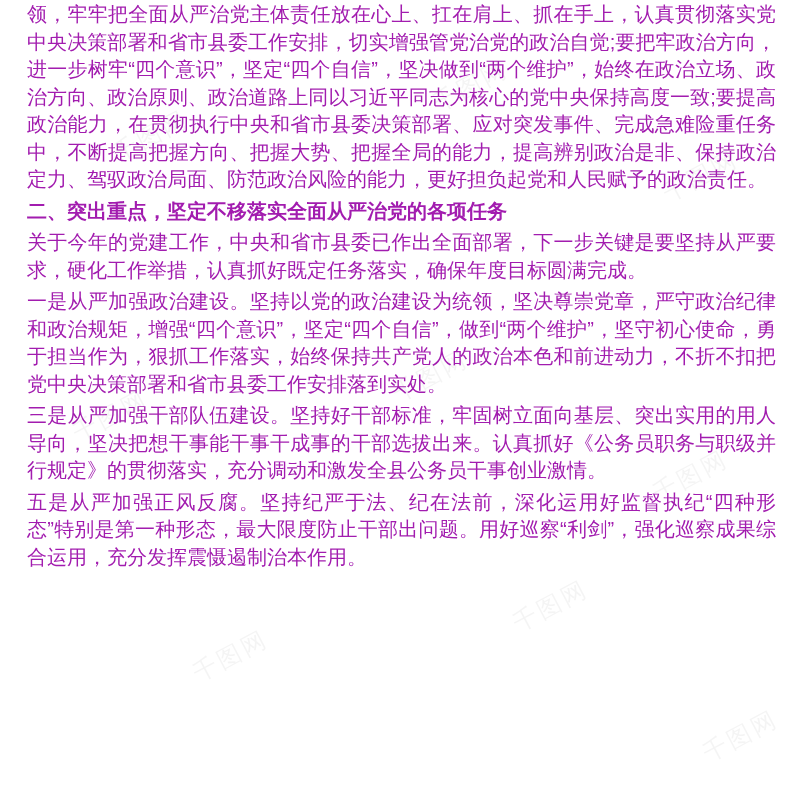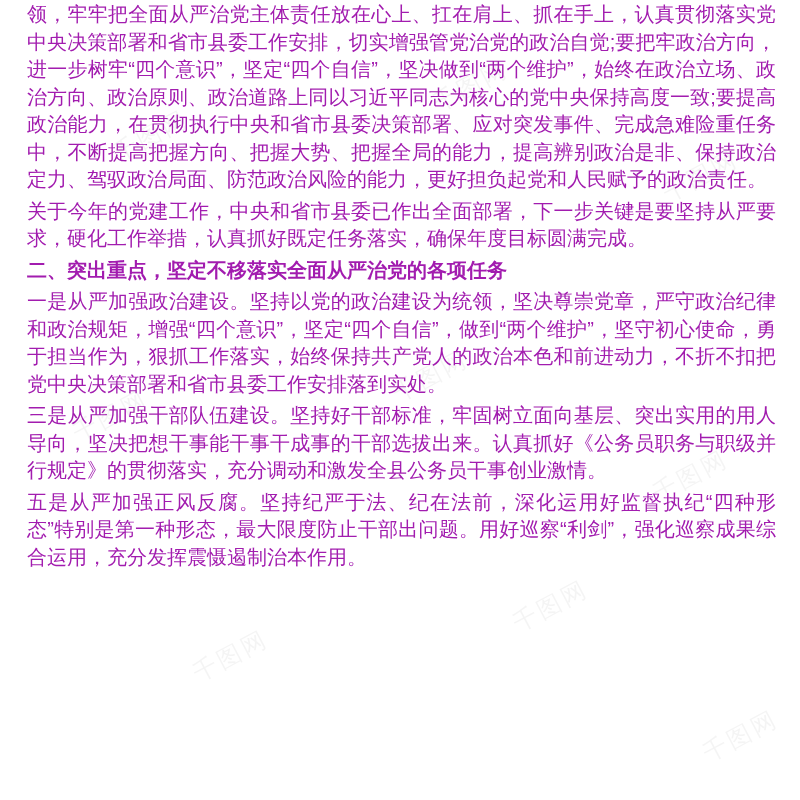--- a/index.html
+++ b/index.html
@@ -54,19 +54,19 @@
       <span class="wm" style="left: 660px; top: 160px;">千图网</span>
       <span class="wm" style="left: 70px; top: 400px;">千图网</span>
       <span class="wm" style="left: 390px; top: 360px;">千图网</span>
       <span class="wm" style="left: 650px; top: 460px;">千图网</span>
       <span class="wm" style="left: 190px; top: 640px;">千图网</span>
       <span class="wm" style="left: 510px; top: 590px;">千图网</span>
       <span class="wm" style="left: 700px; top: 720px;">千图网</span>
     </div>
   <div class="doc-body">
       <p class="para">领，牢牢把全面从严治党主体责任放在心上、扛在肩上、抓在手上，认真贯彻落实党中央决策部署和省市县委工作安排，切实增强管党治党的政治自觉;要把牢政治方向，进一步树牢“四个意识”，坚定“四个自信”，坚决做到“两个维护”，始终在政治立场、政治方向、政治原则、政治道路上同以习近平同志为核心的党中央保持高度一致;要提高政治能力，在贯彻执行中央和省市县委决策部署、应对突发事件、完成急难险重任务中，不断提高把握方向、把握大势、把握全局的能力，提高辨别政治是非、保持政治定力、驾驭政治局面、防范政治风险的能力，更好担负起党和人民赋予的政治责任。</p>
+      <p class="para bold">二、突出重点，坚定不移落实全面从严治党的各项任务</p>
       <p class="para">关于今年的党建工作，中央和省市县委已作出全面部署，下一步关键是要坚持从严要求，硬化工作举措，认真抓好既定任务落实，确保年度目标圆满完成。</p>
-      <p class="para bold">二、突出重点，坚定不移落实全面从严治党的各项任务</p>
       <p class="para">一是从严加强政治建设。坚持以党的政治建设为统领，坚决尊崇党章，严守政治纪律和政治规矩，增强“四个意识”，坚定“四个自信”，做到“两个维护”，坚守初心使命，勇于担当作为，狠抓工作落实，始终保持共产党人的政治本色和前进动力，不折不扣把党中央决策部署和省市县委工作安排落到实处。</p>
       <p class="para">三是从严加强干部队伍建设。坚持好干部标准，牢固树立面向基层、突出实用的用人导向，坚决把想干事能干事干成事的干部选拔出来。认真抓好《公务员职务与职级并行规定》的贯彻落实，充分调动和激发全县公务员干事创业激情。</p>
       <p class="para">五是从严加强正风反腐。坚持纪严于法、纪在法前，深化运用好监督执纪“四种形态”特别是第一种形态，最大限度防止干部出问题。用好巡察“利剑”，强化巡察成果综合运用，充分发挥震慑遏制治本作用。</p>
     </div>
 </div>
 
 </body></html>

